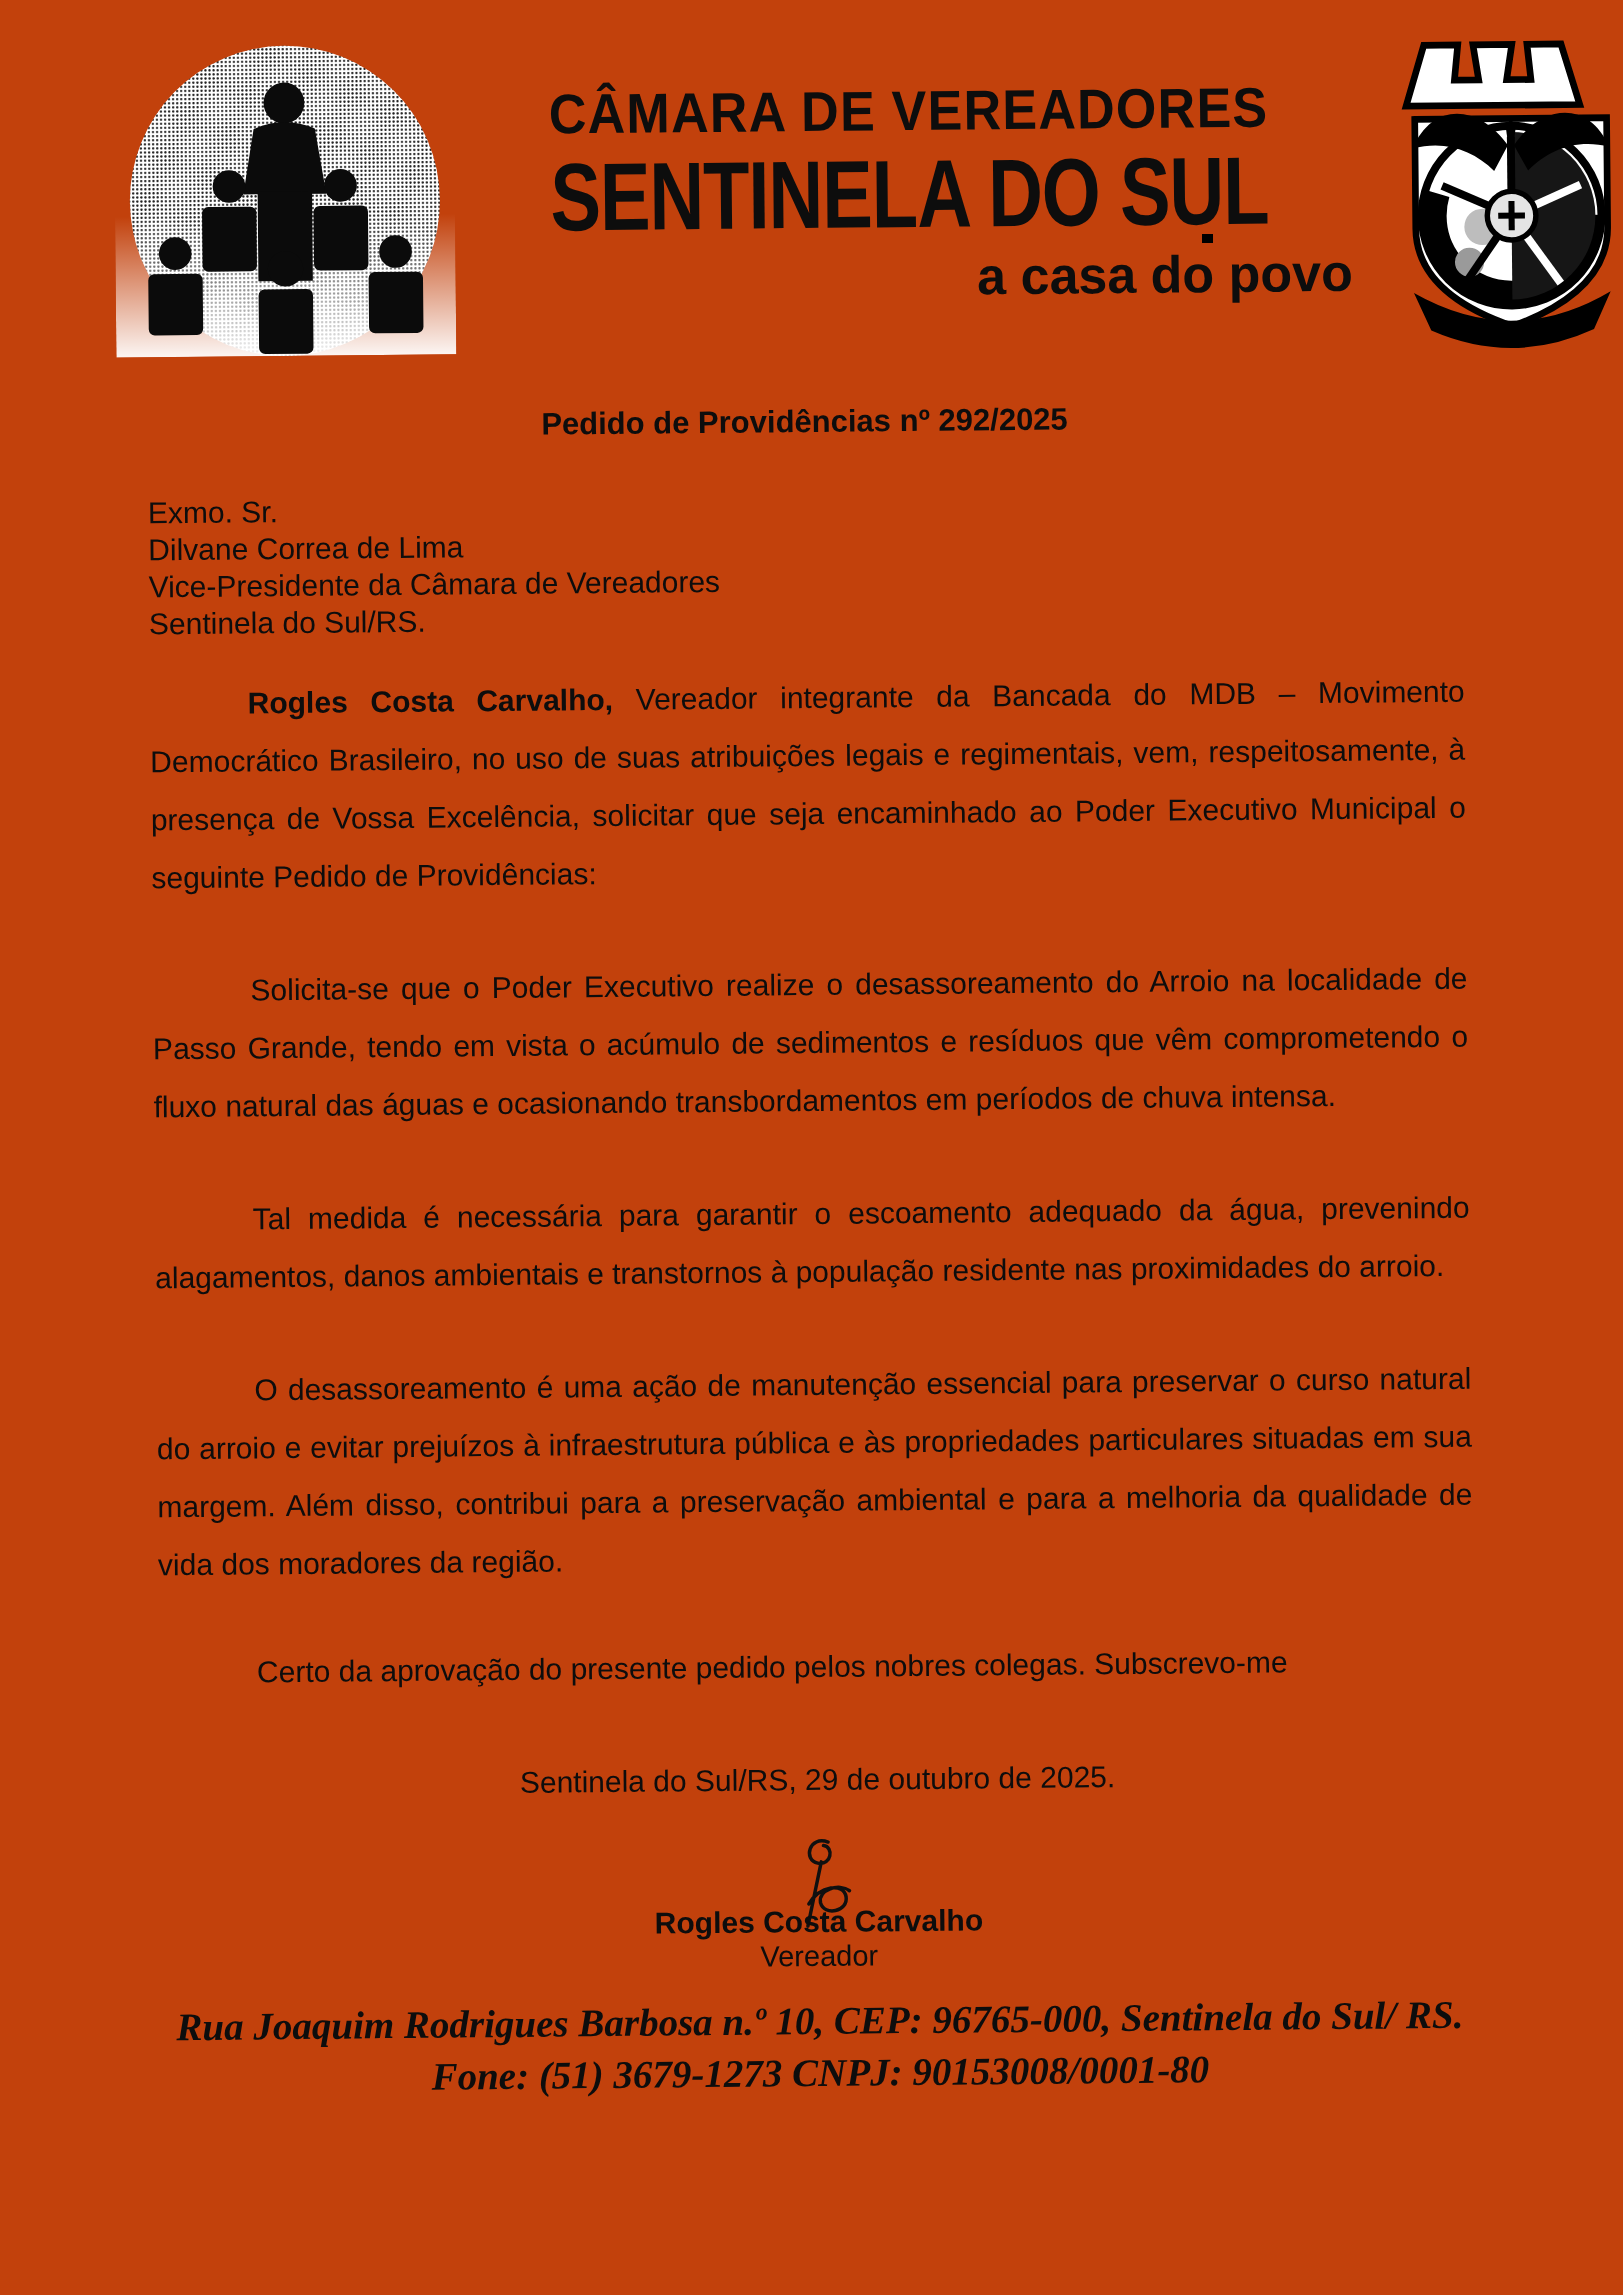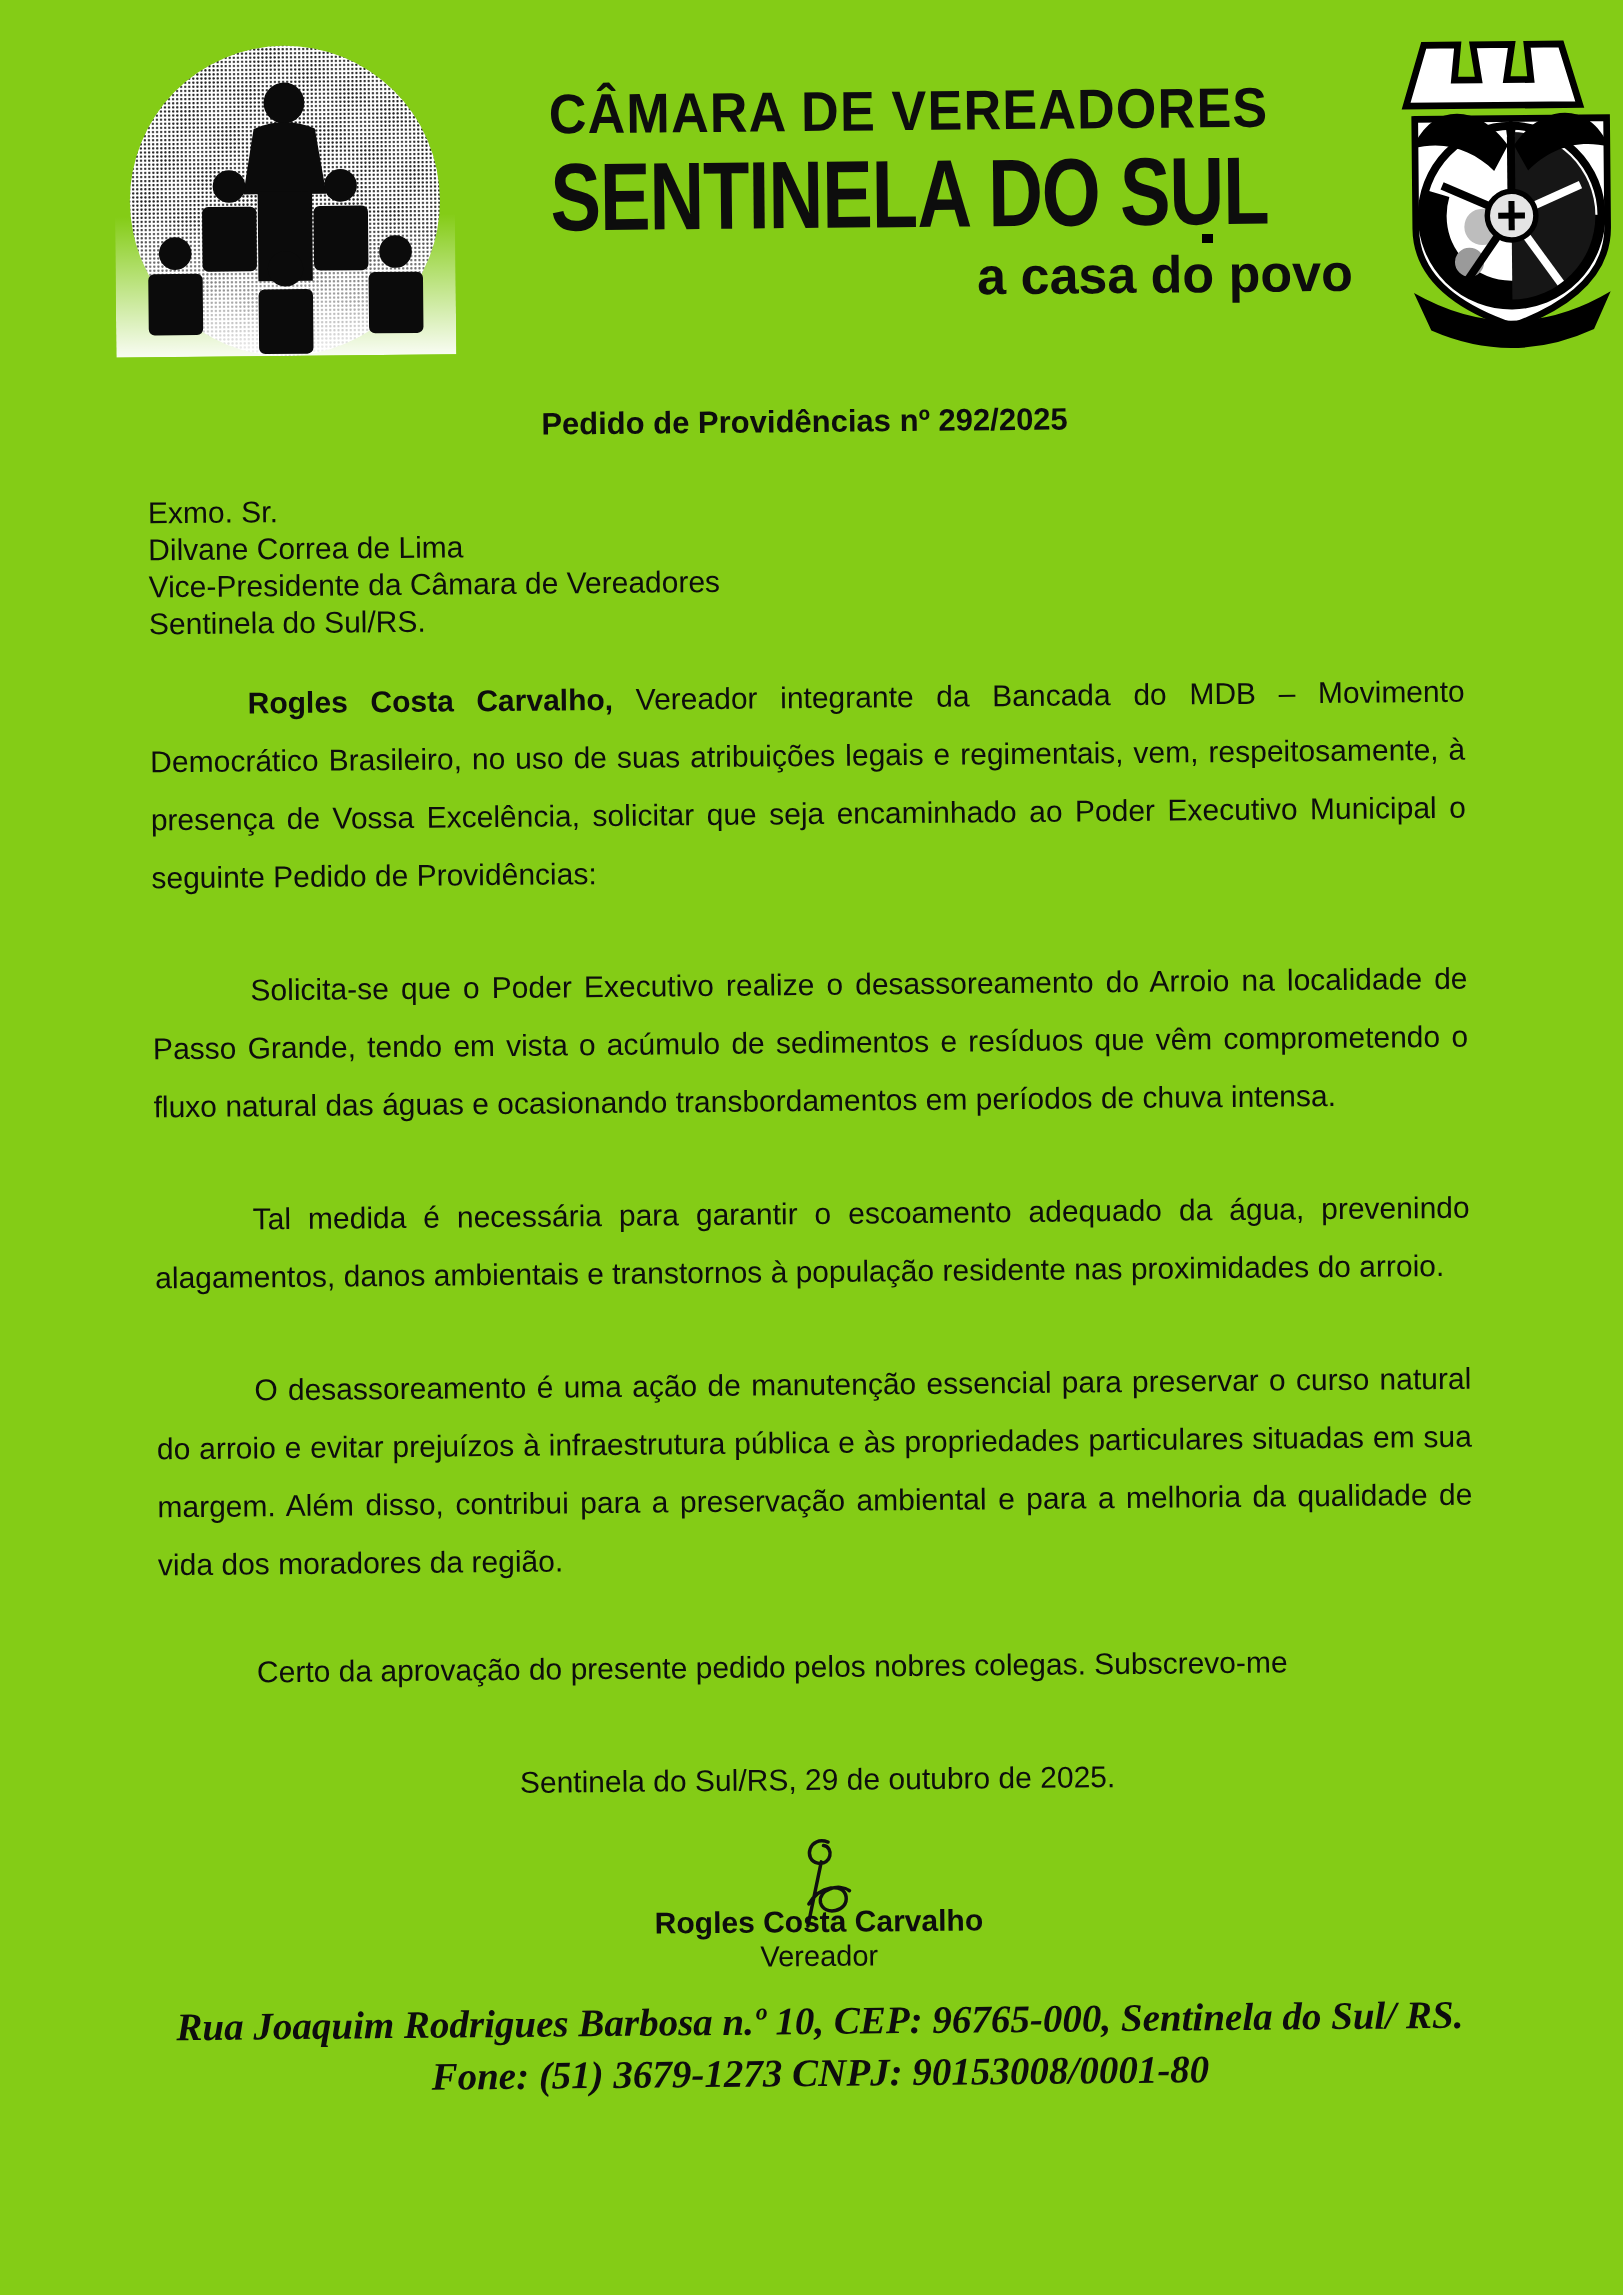--- a/index.html
+++ b/index.html
@@ -1,19 +1,19 @@
 <!DOCTYPE html>
 <html lang="pt" style="font-size:10.5px"><head>
 <meta charset="utf-8">
 <style>
   html,body { margin:0; padding:0; background:#777; }
   .page {
     position:relative;
     width:1623px; height:2295px;
-    background:#84cc16;
+    background:#c2410c;
     overflow:hidden;
     font-family:"Liberation Sans", sans-serif;
     color:#0d0d0d;
   }
   .skew { position:absolute; inset:0; transform:rotate(-0.55deg); }
 
   
   .letterhead { display:flex; align-items:flex-start; padding:38px 98px 0 124px; }
   .logo-left  { width:340px; height:313px; flex:none; }
   .head-center{ flex:1; text-align:center; padding-top:46px; }

